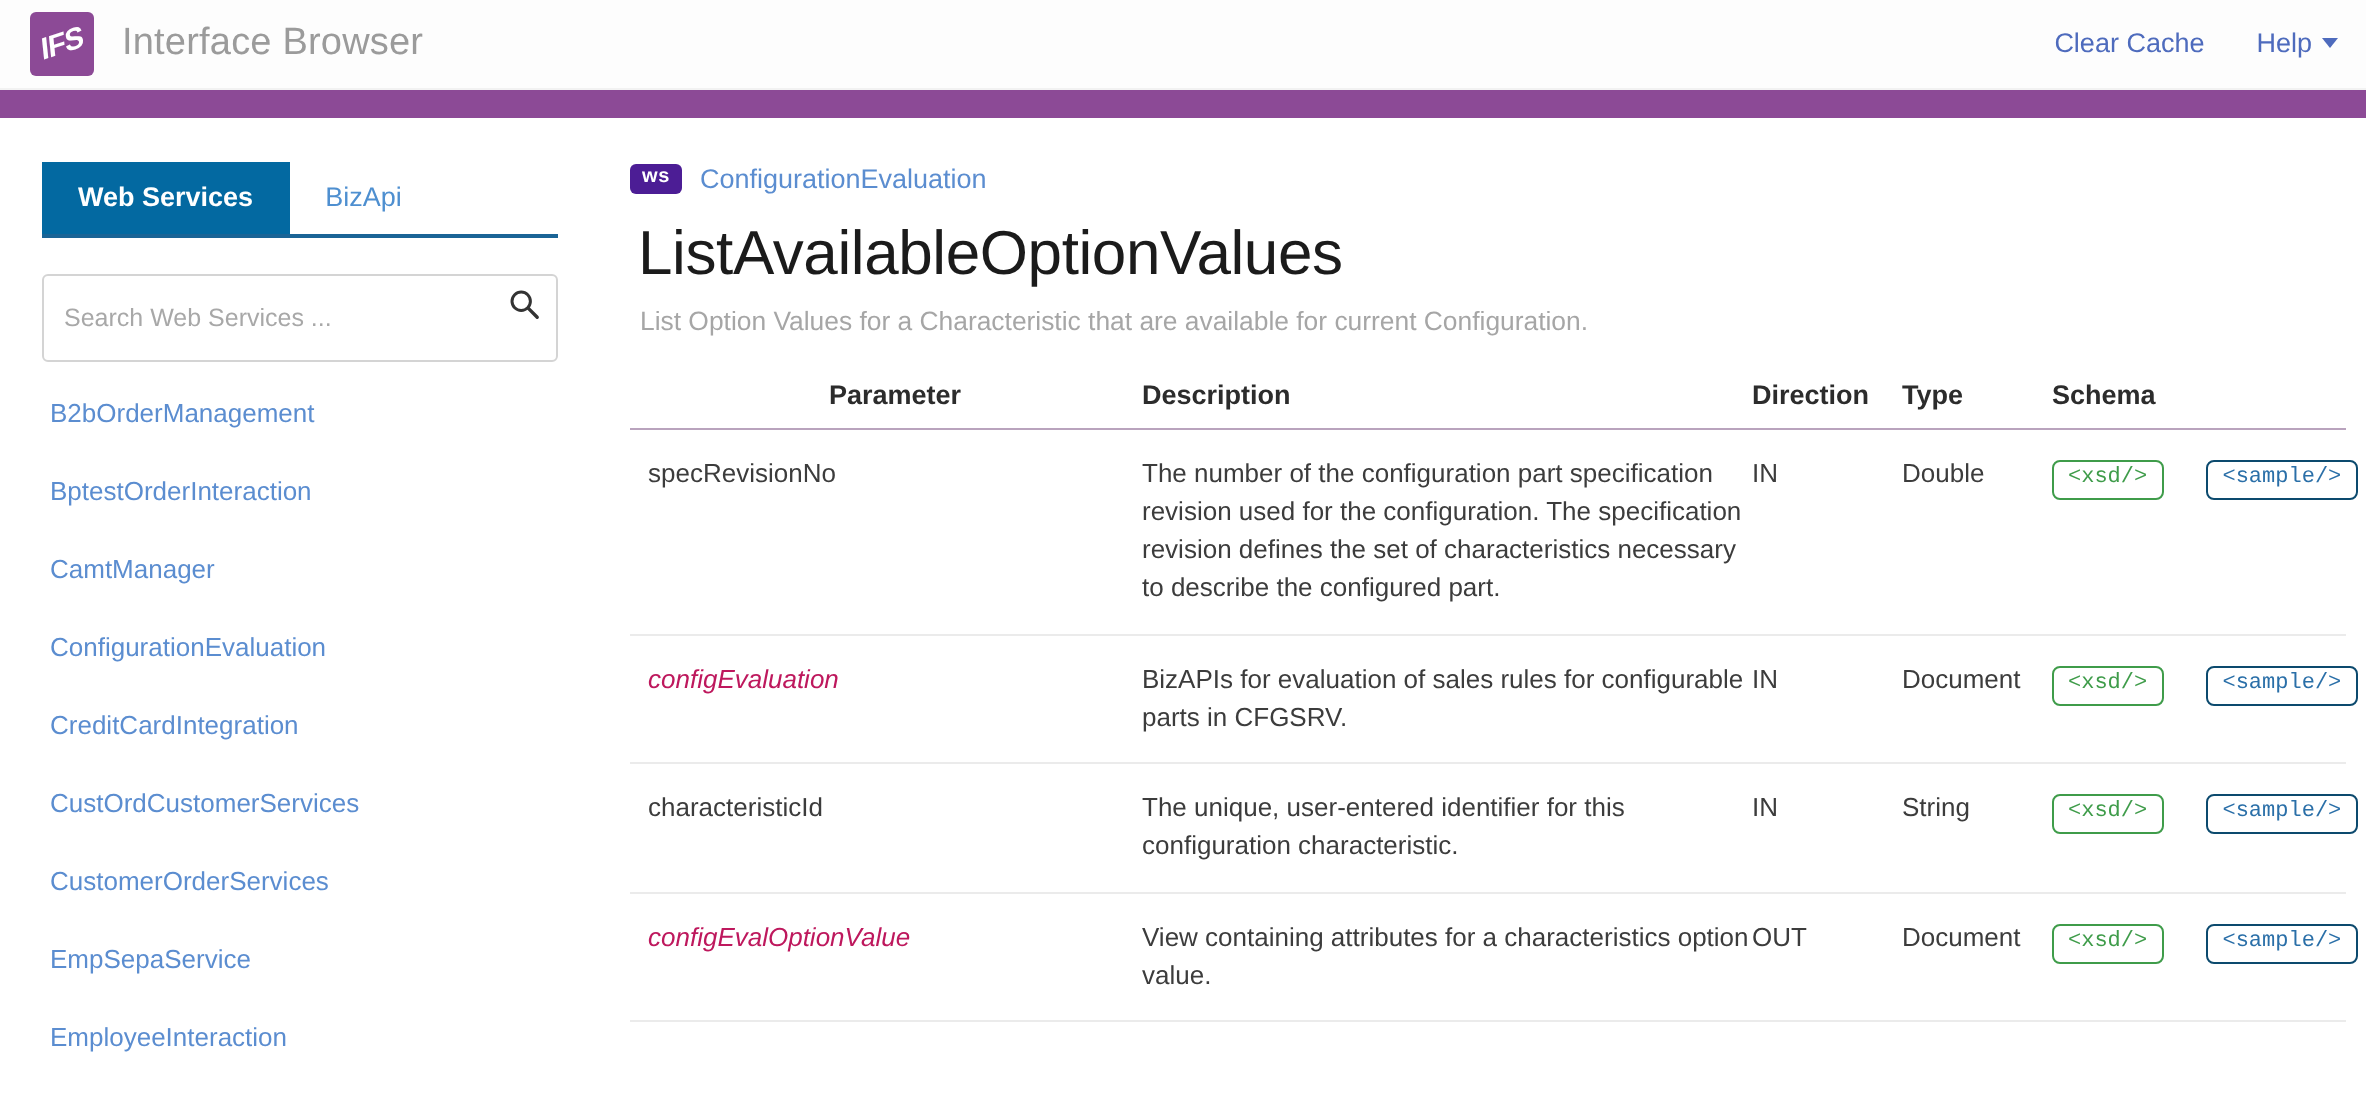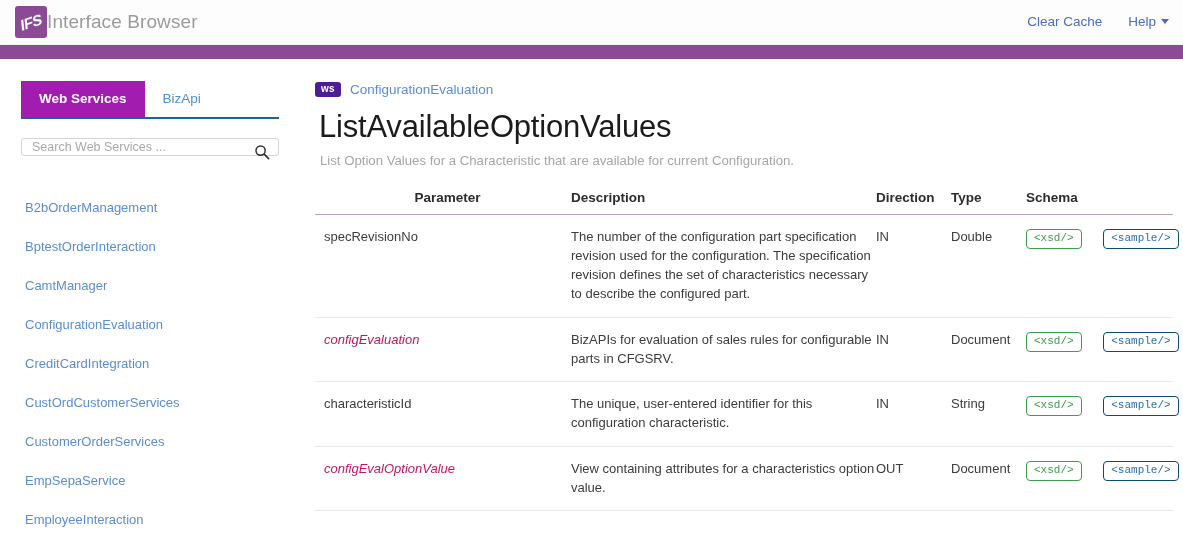--- a/index.html
+++ b/index.html
@@ -35,20 +35,21 @@
     left: 50%; top: 50%;
     transform: translate(-50%,-50%) rotate(-18deg) skewX(-12deg);
     color: #ffffff;
     font-family: "Liberation Sans", sans-serif;
     font-weight: bold;
     font-size: 15px;
     letter-spacing: -0.5px;
     white-space: nowrap;
   }
   #app-title {
+    margin-left: 14px;
     font-size: 19px;
     color: #9b9b9b;
     font-weight: normal;
     letter-spacing: 0.1px;
   }
   #header-links {
     position: absolute;
     right: 14px;
     top: 14px;
     display: flex;
@@ -97,35 +98,35 @@
   }
   .tab {
     font-size: 13.5px;
     padding: 0 18px;
     height: 36px;
     line-height: 36px;
     cursor: pointer;
     white-space: nowrap;
   }
   .tab.active {
-    background: #a21caf;
+    background: #0369a1;
     color: #ffffff;
     font-weight: bold;
   }
   .tab.inactive {
     color: #4e8fd0;
   }
   #search-wrap {
     margin: 18px 21px 0 21px;
     position: relative;
     height: 30px;
   }
   #search-input {
     width: 100%;
-    height: 18px;
+    height: 44px;
     border: 1px solid #d4d4d4;
     border-radius: 3px;
     padding: 0 30px 0 10px;
     font-size: 12.5px;
     color: #555;
     font-family: "Liberation Sans", sans-serif;
     outline: none;
     background: #fff;
   }
   #search-input::placeholder { color: #a8a8a8; }

